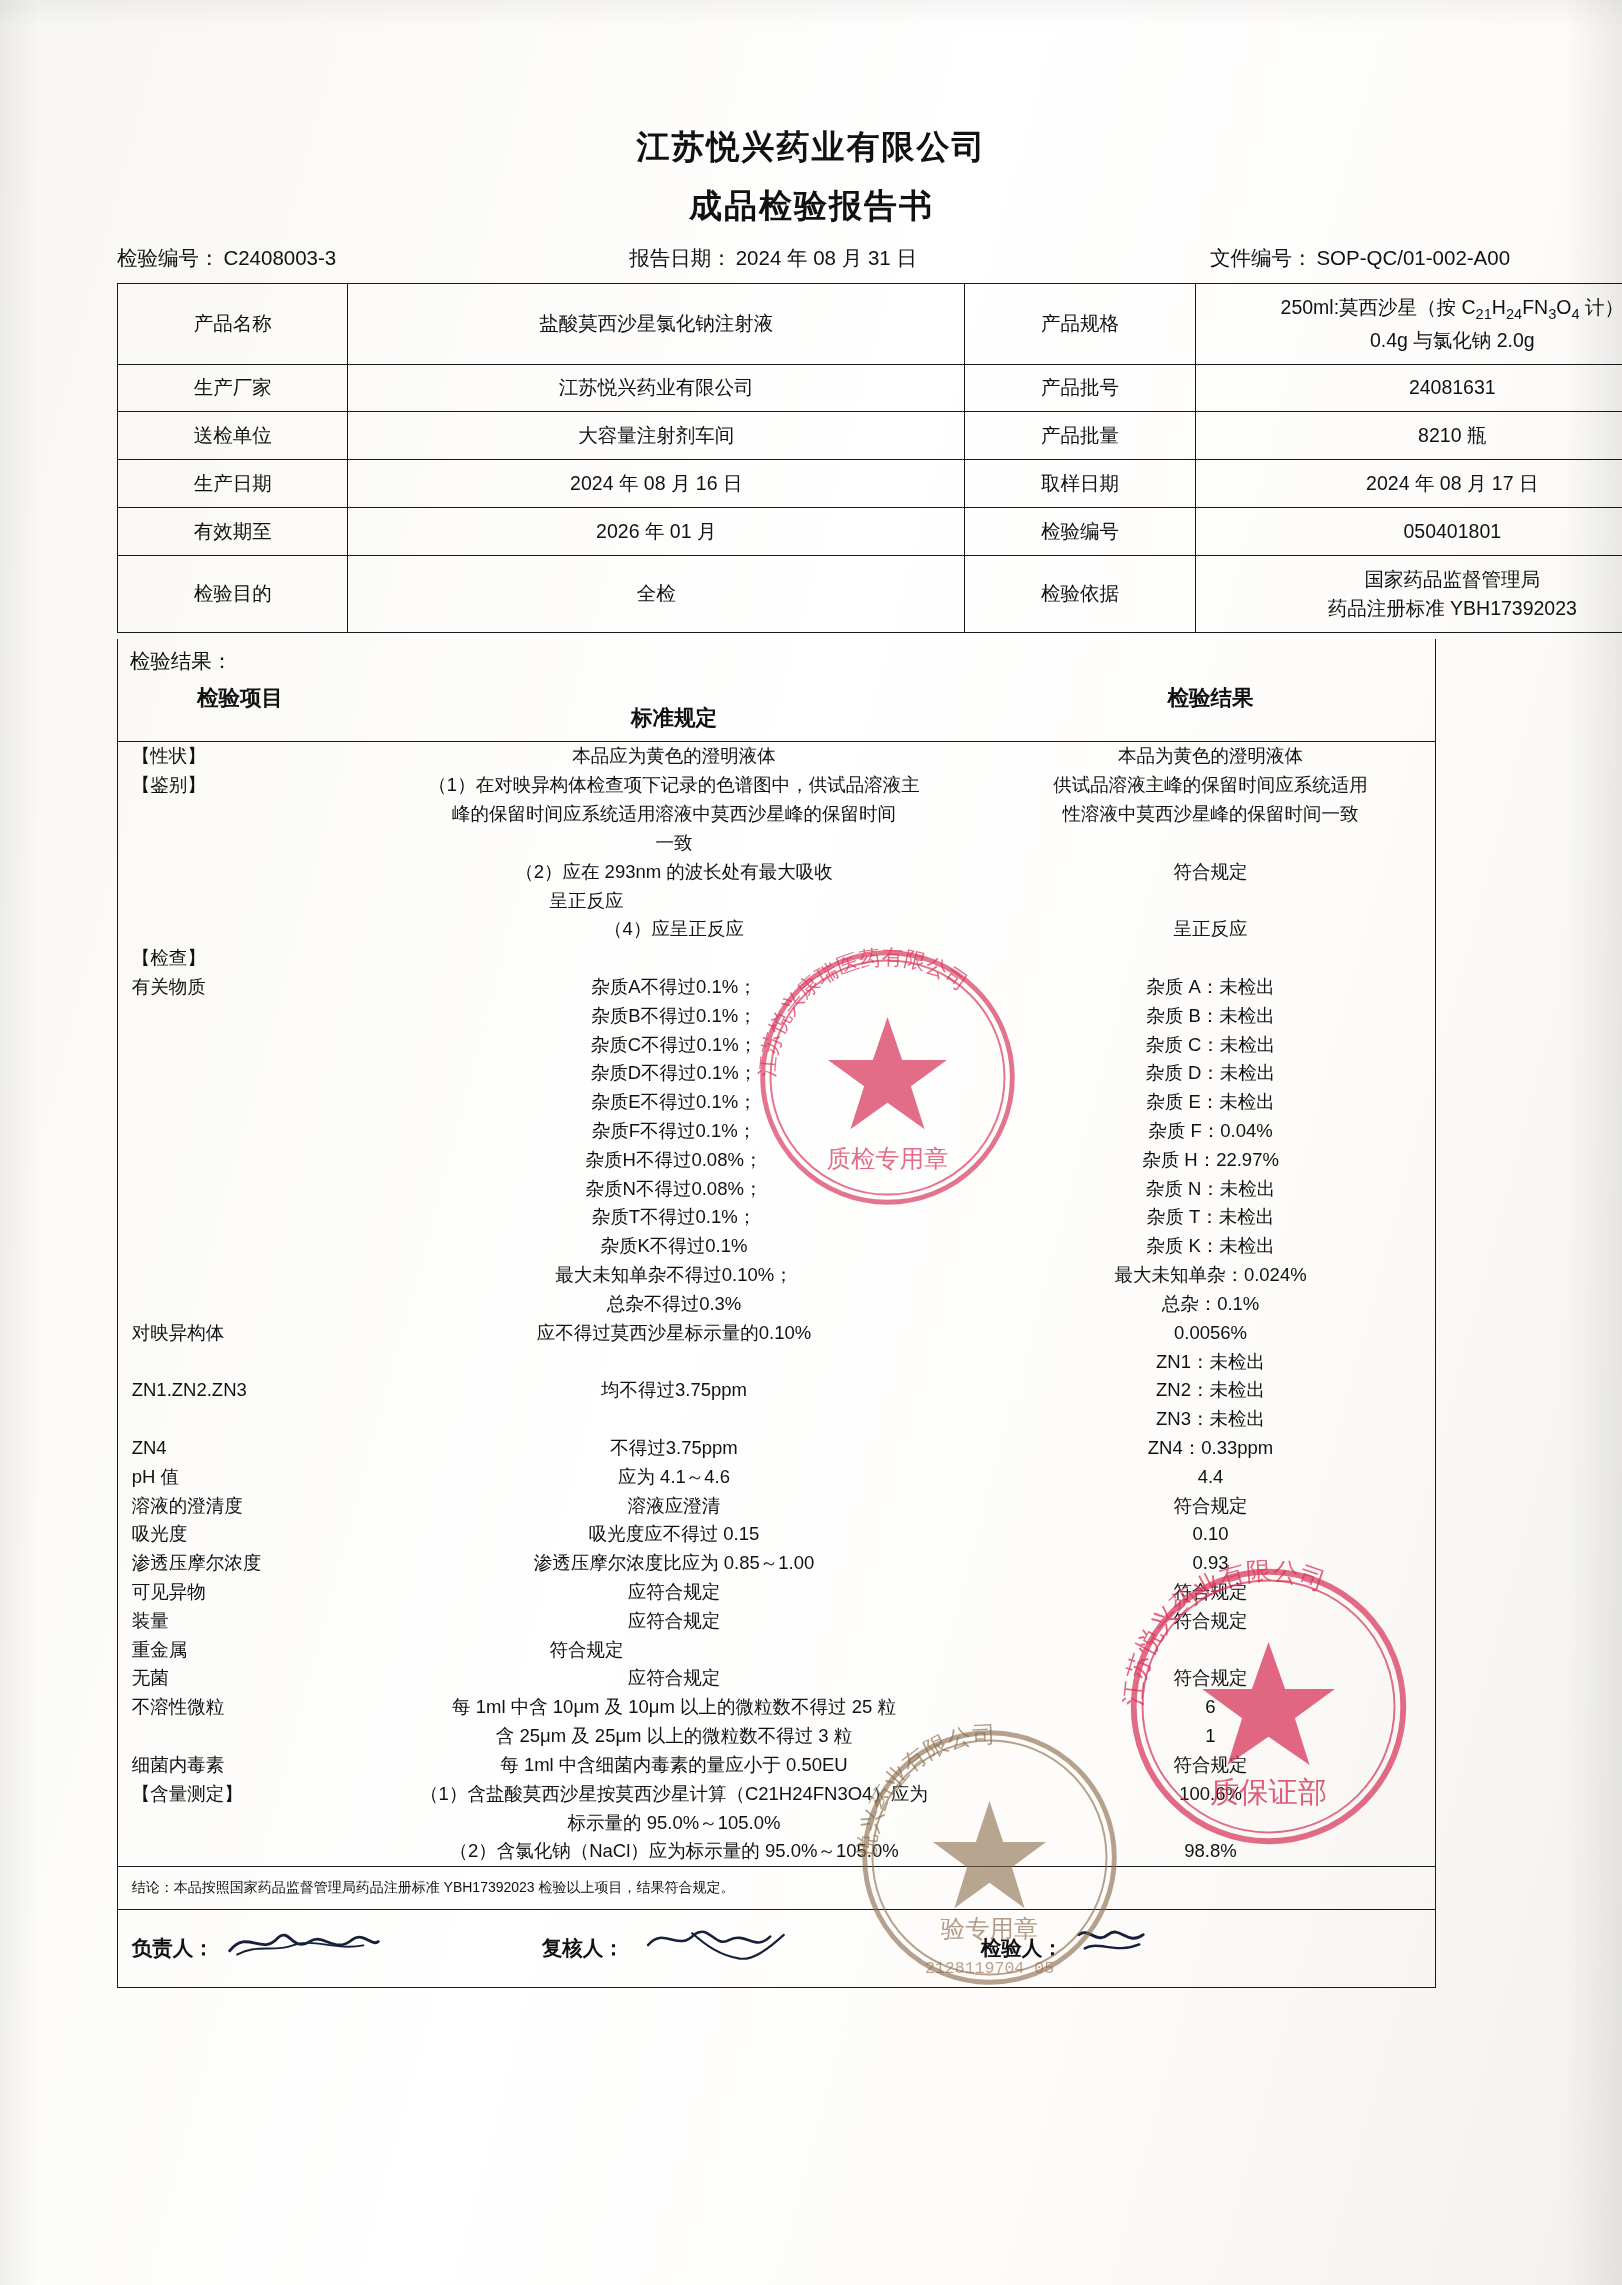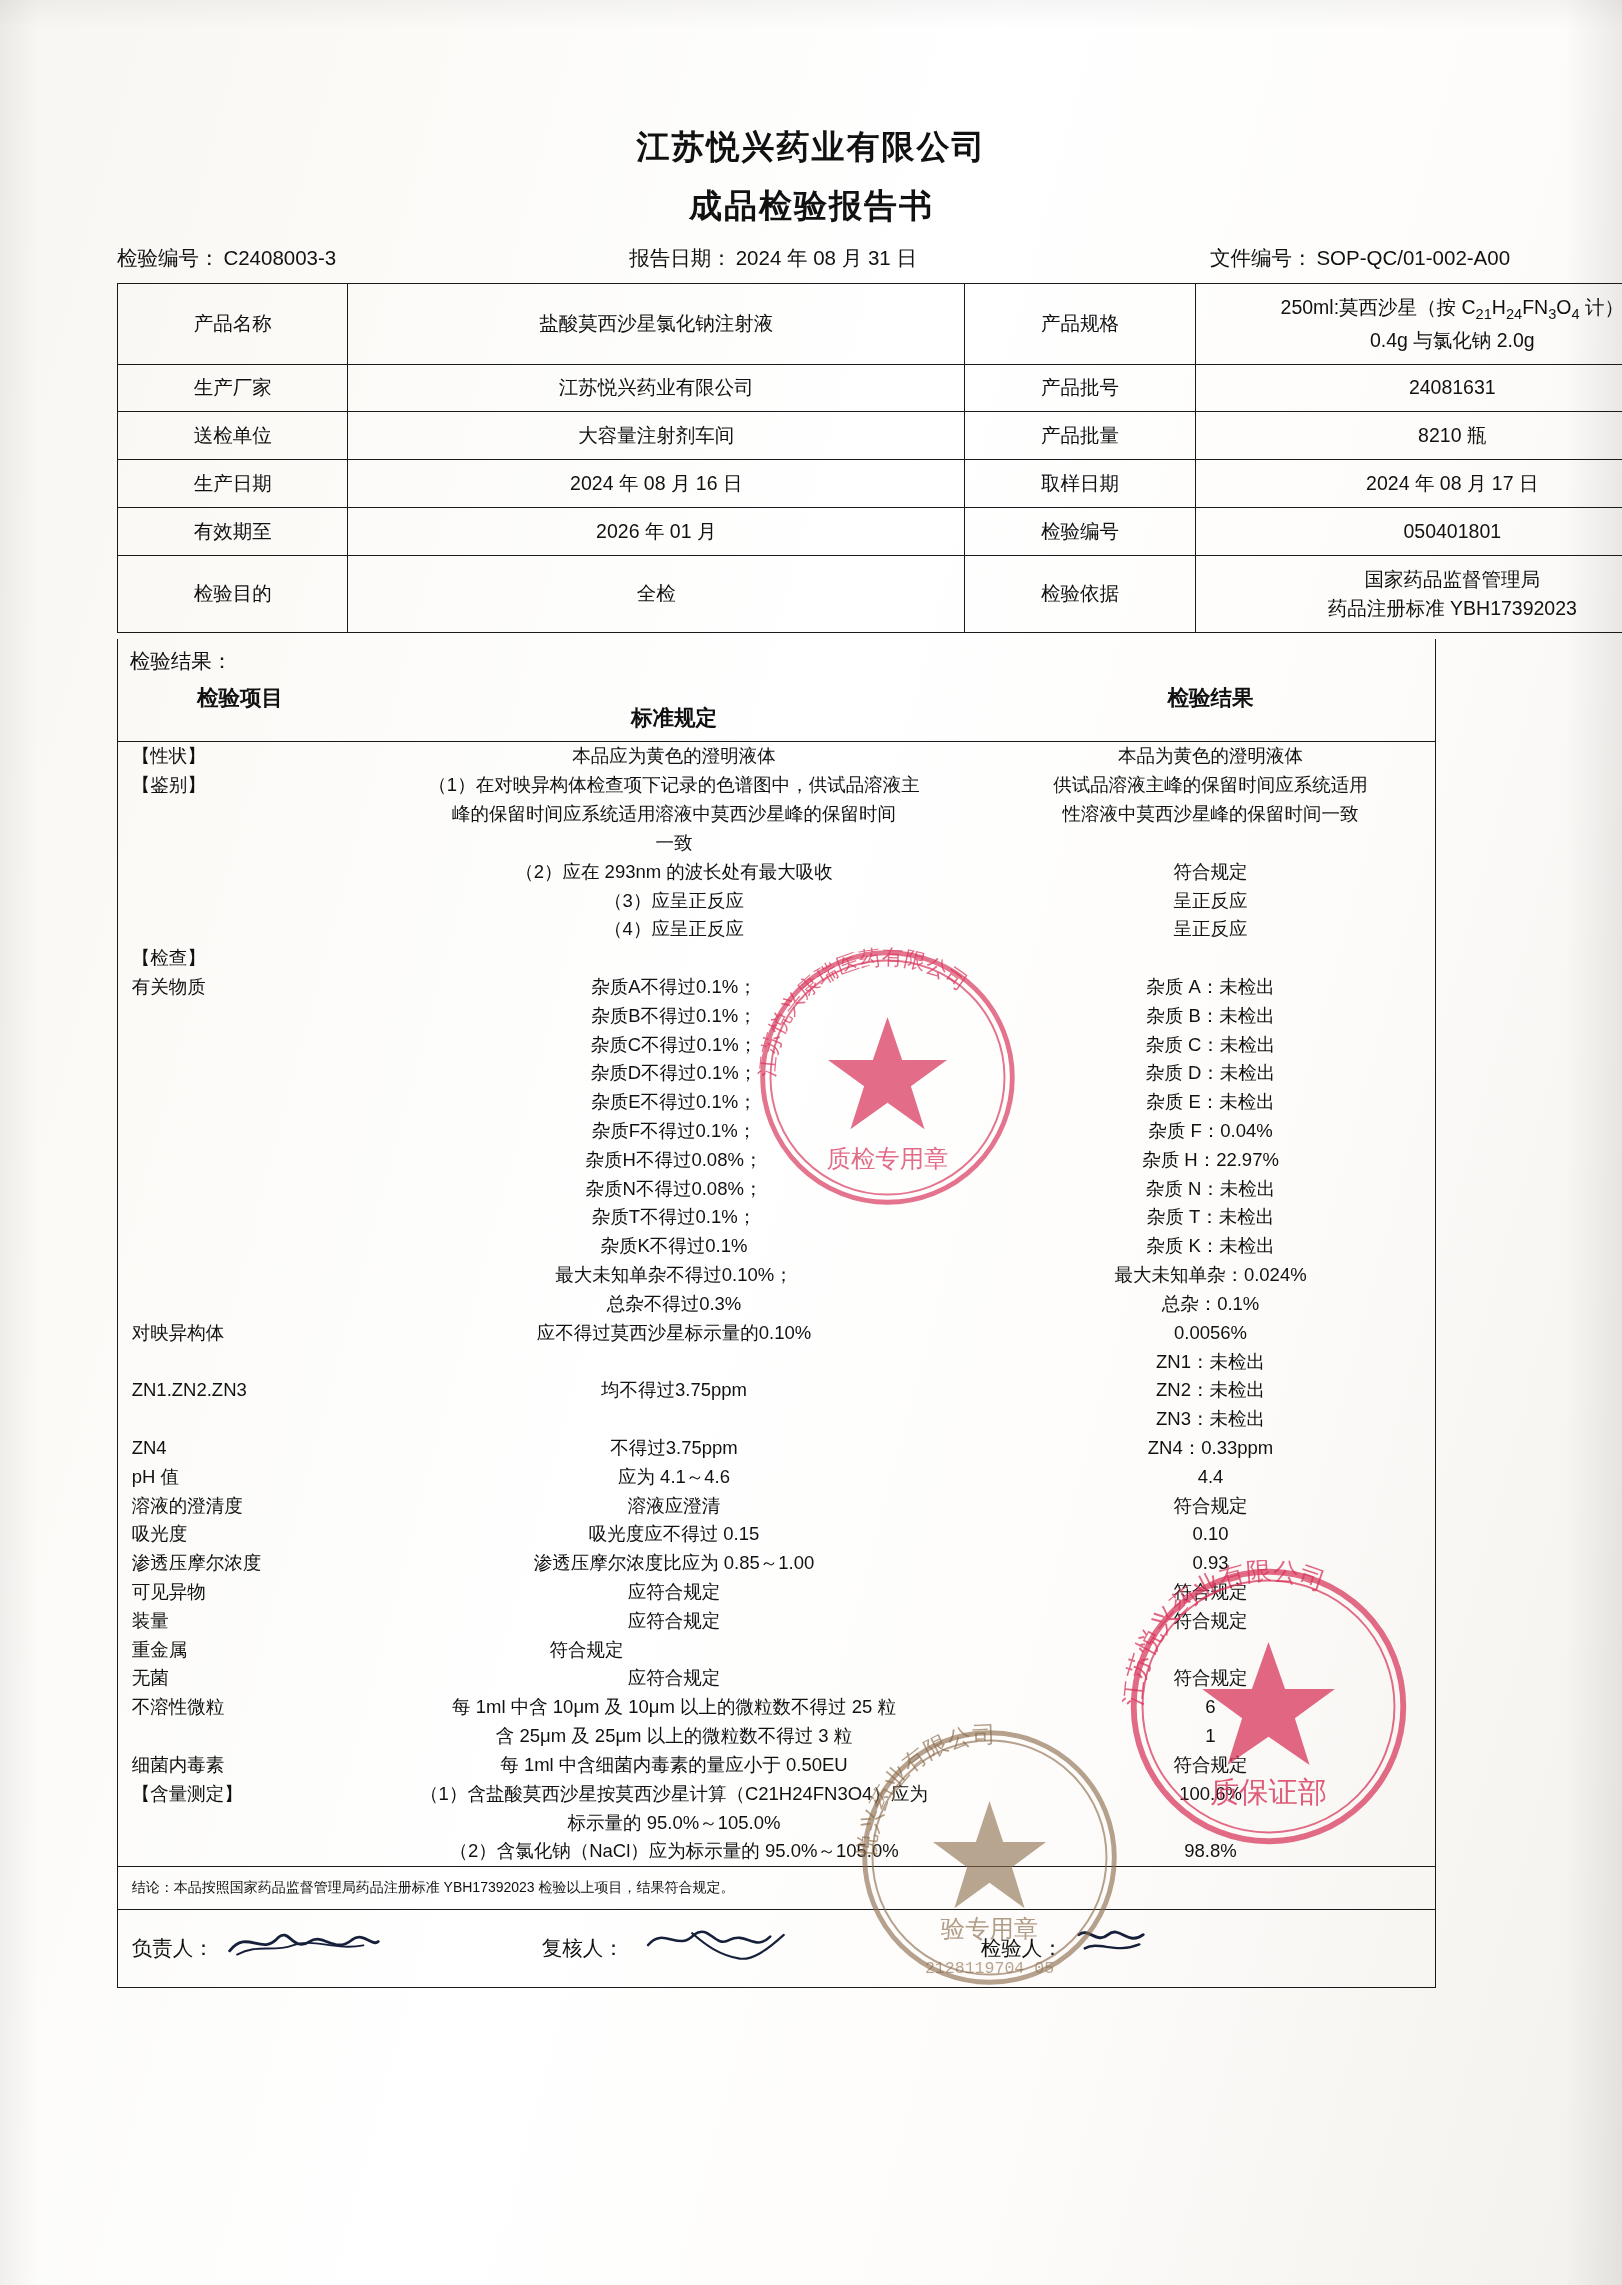--- a/index.html
+++ b/index.html
@@ -83,20 +83,21 @@
   .tight{line-height:1.45;}
 
   .concl{
     border-top:1px solid #1a1a1a;
     font-size:14px;padding:11.7px 9.8px 11.7px 13.7px;
   }
   .sign{
     border-top:1px solid #1a1a1a;
     font-size:20.5px;padding:13.7px 9.8px 25px 13.7px;
     display:flex;
+    font-weight:bold;
   }
   .sign .s{display:flex;align-items:flex-end;}
   .sign .s1{width:410px;}
   .sign .s2{width:439px;}
   .sign .s3{width:410px;}
   .sig-img{height:39px;margin-left:5.9px;}
 
   
   .stamp{position:absolute;pointer-events:none;}
   .stamp svg{display:block;}
@@ -204,21 +205,20 @@
           <div class="col2">一致</div>
           <div class="col3"></div>
         </div>
         <div class="row">
           <div class="col1"></div>
           <div class="col2">（2）应在 293nm 的波长处有最大吸收</div>
           <div class="col3">符合规定</div>
         </div>
         <div class="row">
           <div class="col1"></div>
-          <div class="col2">（3）应呈正反应</div>
           <div class="col3">呈正反应</div>
         </div>
         <div class="row">
           <div class="col1"></div>
           <div class="col2">（4）应呈正反应</div>
           <div class="col3">呈正反应</div>
         </div>
         <div class="row">
           <div class="col1">【检查】</div>
           <div class="col2"></div>

